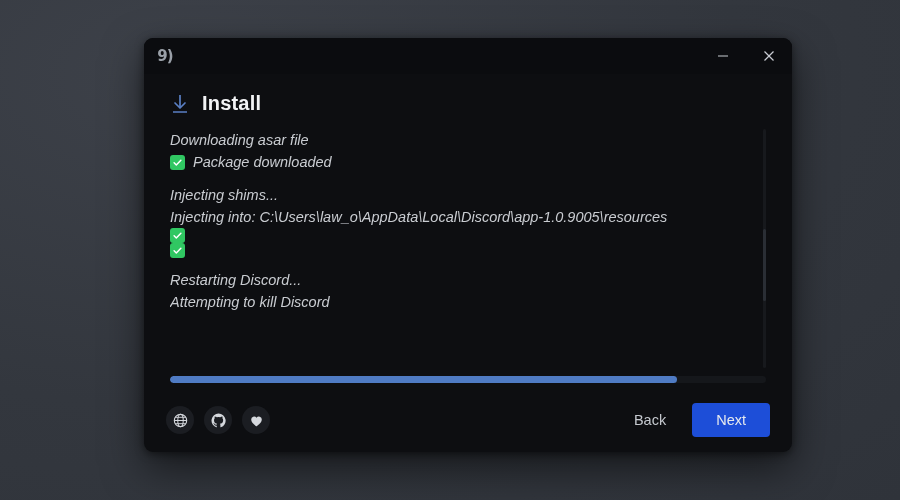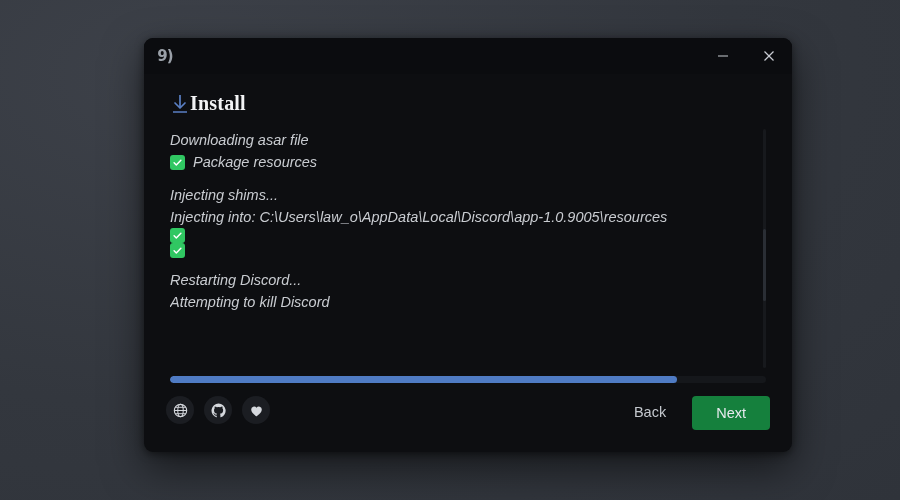--- a/index.html
+++ b/index.html
@@ -84,22 +84,22 @@
     padding: 18px 26px 0 26px;
     display: flex;
     flex-direction: column;
     min-height: 0;
     position: relative;
   }
 
   .page-head {
     display: flex;
     align-items: center;
+    gap: 12px;
     margin-bottom: 14px;
-    font-family: Liberation Serif, serif;
   }
 
   .dl-icon { width: 20px; height: 22px; display:block; }
 
   .page-title {
     color: #f2f3f5;
     font-size: 20px;
     font-weight: bold;
     letter-spacing: .2px;
   }
@@ -175,21 +175,21 @@
     height: 100%;
     background: #4f7bc4;
     border-radius: 4px;
   }
 
   
   .footer {
     height: 56px;
     flex: 0 0 56px;
     display: flex;
-    align-items: flex-start;
+    align-items: center;
     padding: 0 22px 8px 22px;
     gap: 10px;
   }
 
   .round-btn {
     width: 28px;
     height: 28px;
     border-radius: 50%;
     background: #1b1d22;
     display: flex;
@@ -209,21 +209,21 @@
     background: transparent;
     border: none;
     font-family: "Liberation Sans", sans-serif;
   }
 
   .btn-primary {
     color: #e7eaee;
     font-size: 14.5px;
     padding: 9px 24px;
     border-radius: 4px;
-    background: #15803d;
+    background: #1d4ed8;
     border: none;
     font-family: "Liberation Sans", sans-serif;
   }
 </style>
 </head>
 <body>
 
 <div class="desktop"></div>
 
 <div class="window">
@@ -262,21 +262,21 @@
       <div class="log" id="log-list">
           <div class="log-line">
             <span>Downloading asar file</span>
           </div>
           <div class="log-line">
             <span class="check">
               <svg width="11" height="11" viewBox="0 0 12 12" aria-hidden="true">
                 <polyline points="2.3,6.3 4.7,8.7 9.7,3.5" fill="none" stroke="#ffffff" stroke-width="1.6" stroke-linecap="round" stroke-linejoin="round"></polyline>
               </svg>
             </span>
-            <span>Package resources</span>
+            <span>Package downloaded</span>
           </div>
           <div class="log-line spacer"></div>
           <div class="log-line">
             <span>Injecting shims...</span>
           </div>
           <div class="log-line">
             <span>Injecting into: C:\Users\law_o\AppData\Local\Discord\app-1.0.9005\resources</span>
           </div>
           <div class="log-line">
             <span class="check">

